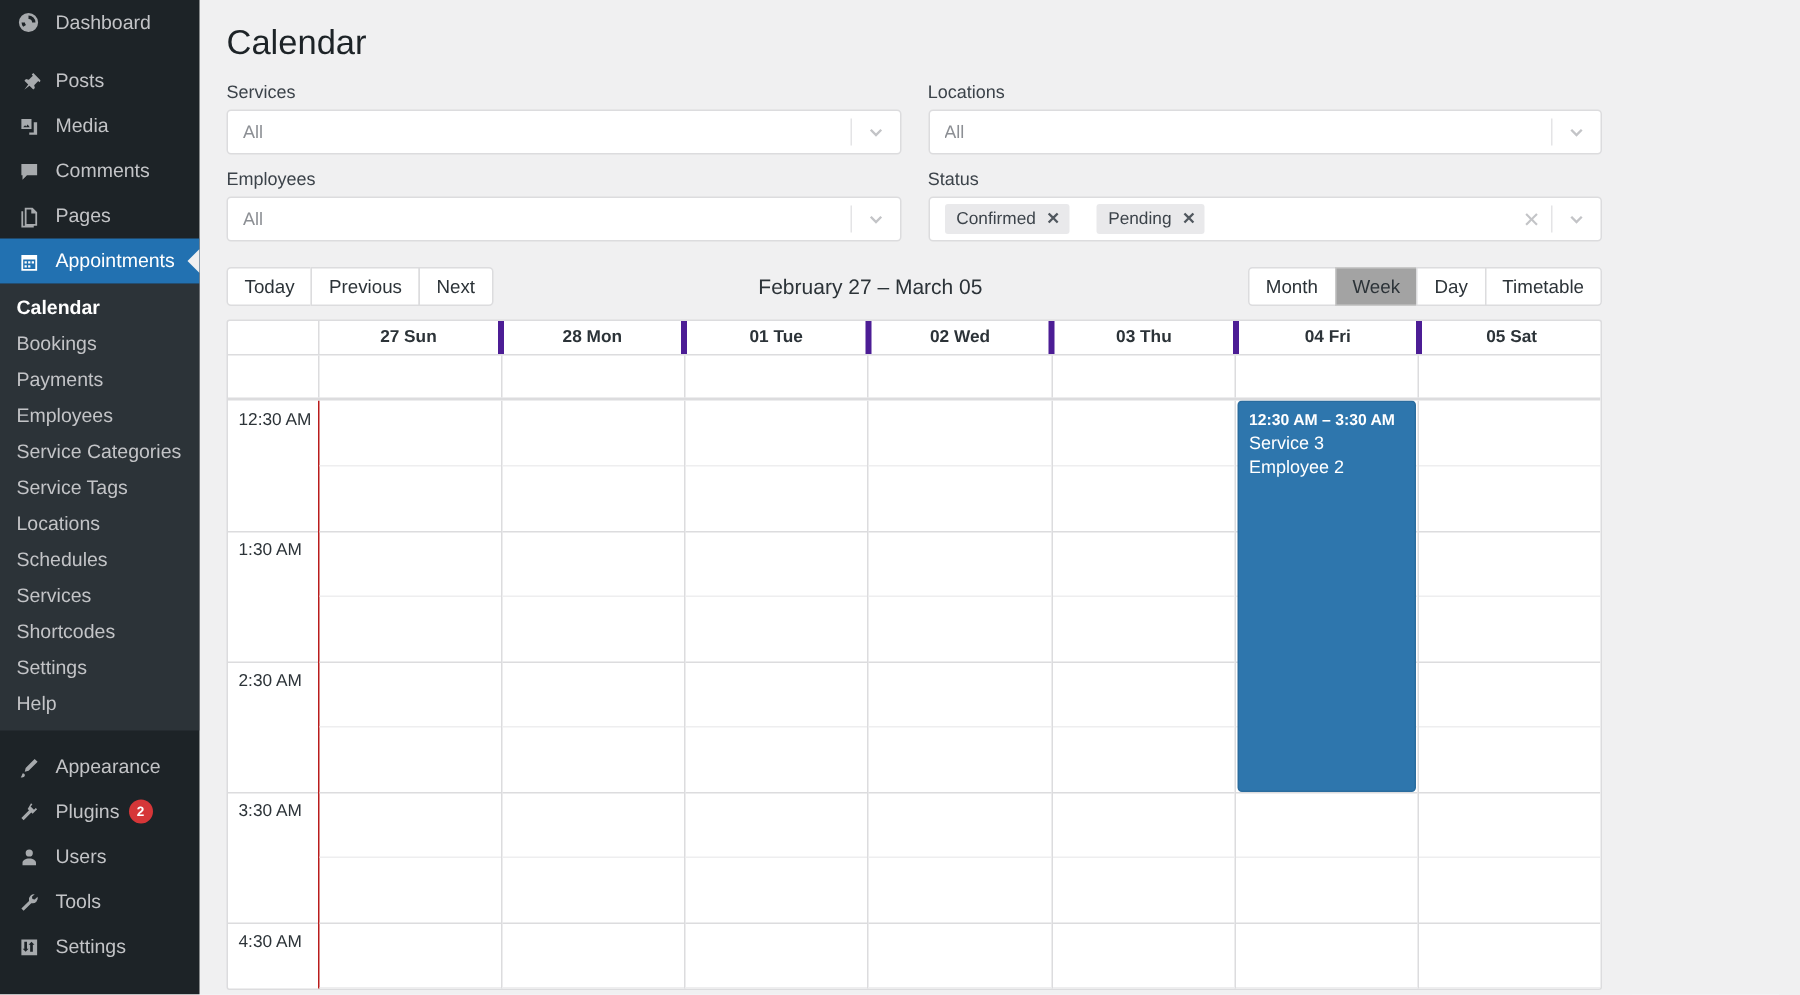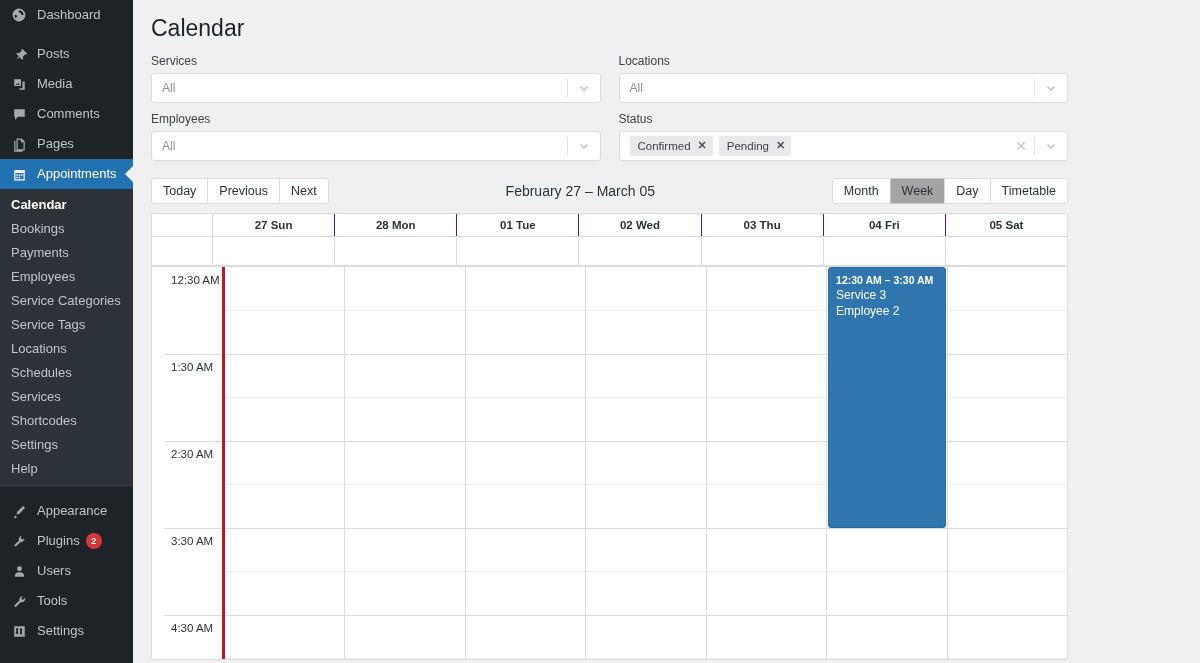--- a/index.html
+++ b/index.html
@@ -110,21 +110,21 @@
   .chev {
     width: 32px; flex: 0 0 32px;
     display: flex; align-items: center; justify-content: center;
     color: #c3c4c7;
   }
   .clear-x {
     width: 26px; flex: 0 0 26px;
     display: flex; align-items: center; justify-content: center;
     color: #c3c4c7; font-size: 14px;
   }
-  .chips { display: flex; align-items: center; gap: 6px; flex: 1 1 auto; overflow: hidden; }
+  .chips { display: flex; align-items: center; gap: 18px; flex: 1 1 auto; overflow: hidden; }
   .chip {
     display: inline-flex; align-items: center; gap: 7px;
     background: #e9e9eb;
     border-radius: 2px;
     height: 20px;
     padding: 0 6px 0 8px;
     font-size: 11.5px;
     color: #3c434a;
     white-space: nowrap;
   }
@@ -171,35 +171,34 @@
   .cal-head { display: flex; border-bottom: 1px solid #dcdcde; }
   .gutter { width: 61px; flex: 0 0 61px; border-right: 1px solid #dcdcde; }
   .cal-head .daycol {
     flex: 1 1 0;
     text-align: center;
     font-size: 11.5px;
     font-weight: bold;
     color: #2c3338;
     line-height: 22px;
     height: 22px;
-    border-right: 1px solid #4c1d95;
+    border-right: 4px solid #4c1d95;
   }
   .cal-head .daycol:last-child { border-right: none; }
 
   .allday { display: flex; height: 30px; border-bottom: 2px solid #dcdcde; }
   .allday .cell { flex: 1 1 0; border-right: 1px solid #dcdcde; }
   .allday .cell:last-child { border-right: none; }
 
   .grid-wrap { position: relative; height: 393px; overflow: hidden; }
   .grid { display: flex; height: 100%; position: relative; }
   .grid .gutter-col {
     width: 61px; flex: 0 0 61px;
-    border-right: 3px solid #b91c1c;
+    border-right: 1px solid #b91c1c;
     position: relative;
-    margin-left: 12px;
   }
   .slot-label {
     position: absolute; left: 7px;
     font-size: 11.5px; color: #2c3338;
     line-height: 12px;
   }
   .daycols { flex: 1 1 auto; display: flex; position: relative; }
   .daycols .dcol {
     flex: 1 1 0;
     border-right: 1px solid #dcdcde;

